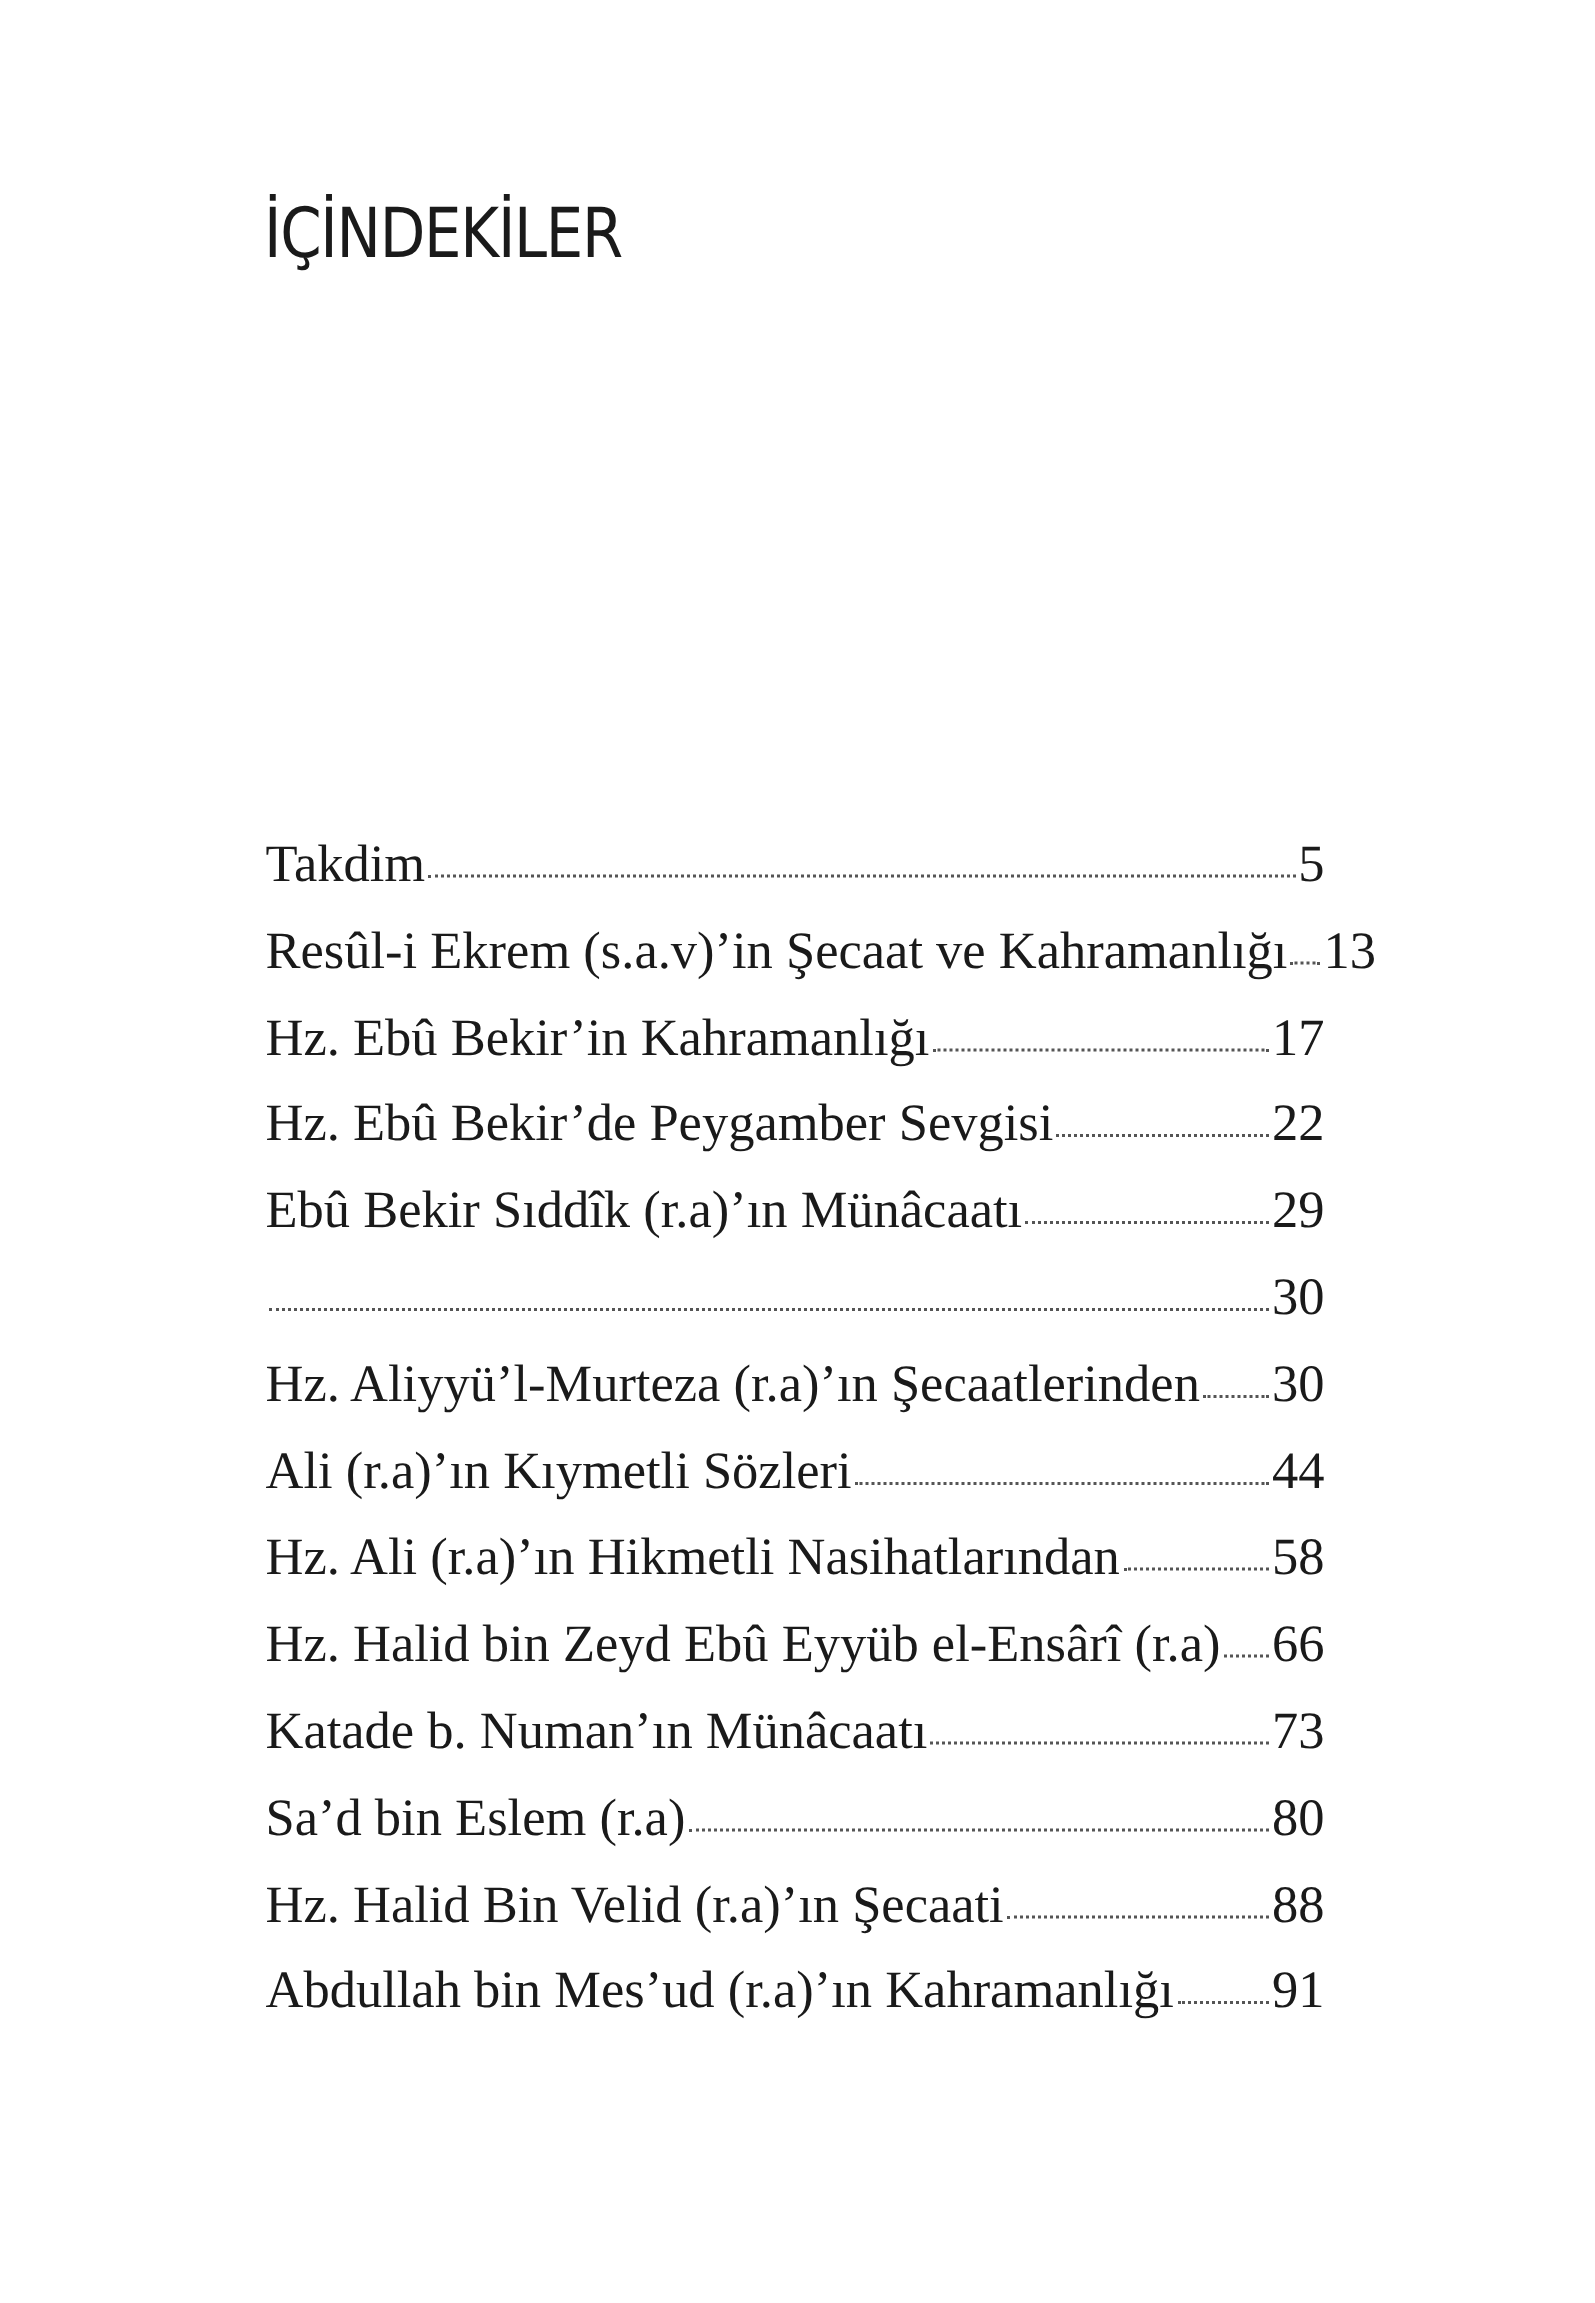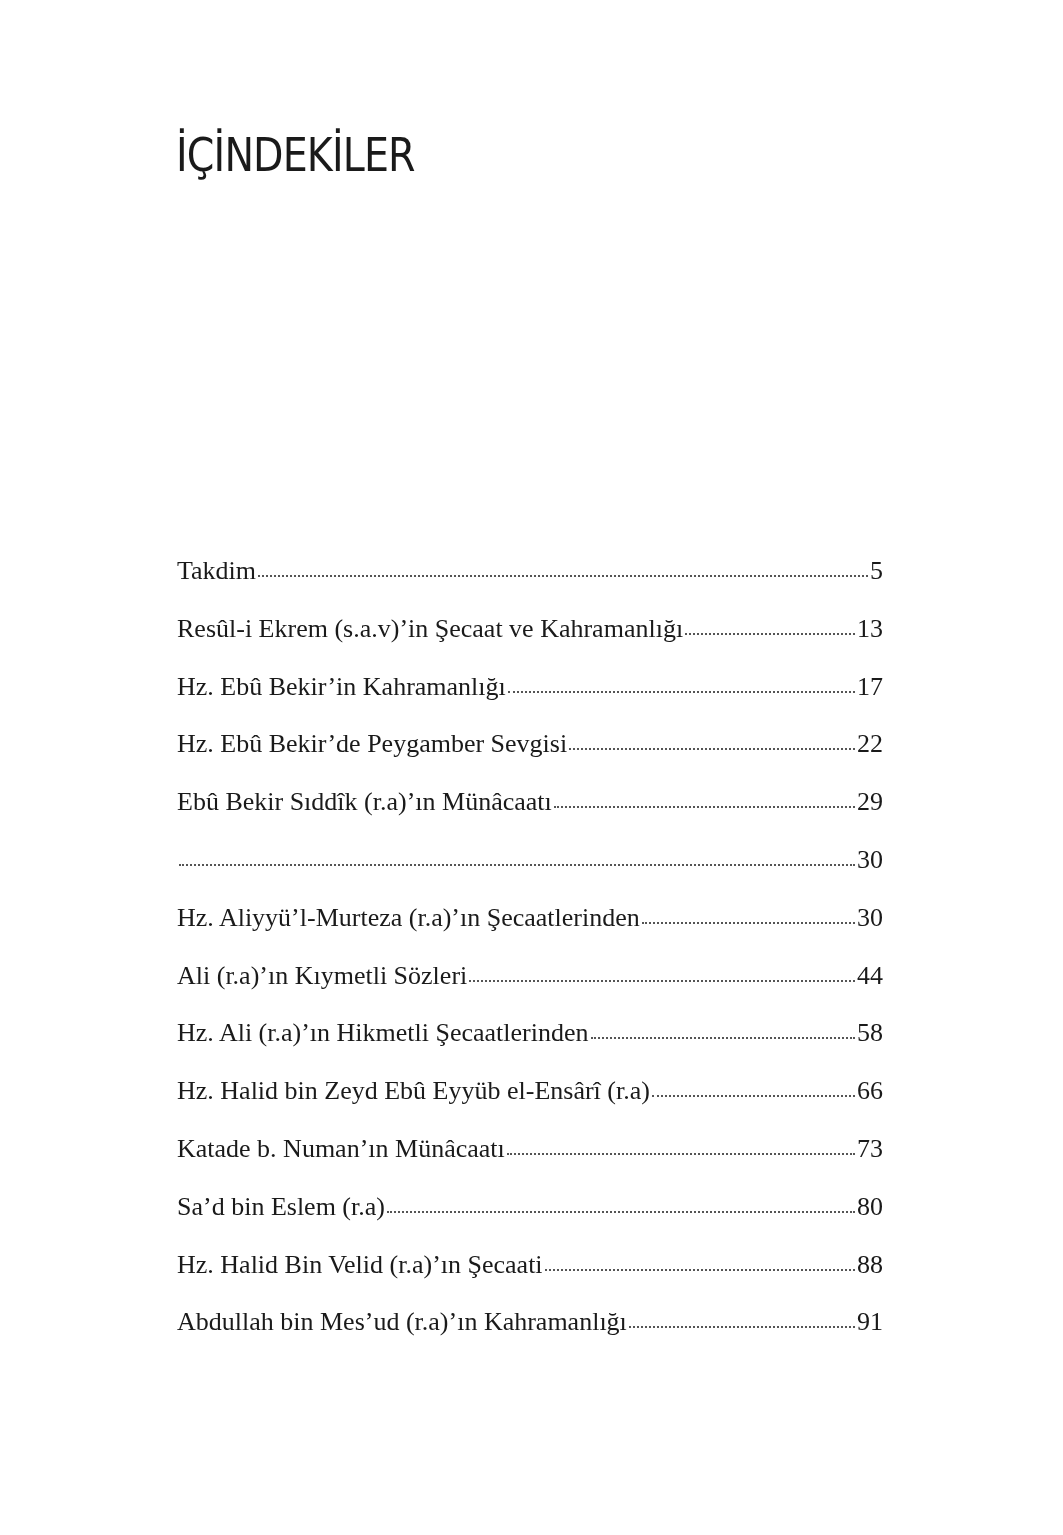--- a/index.html
+++ b/index.html
@@ -35,21 +35,21 @@
       width: 706px;
       margin: 0;
       padding: 0;
       list-style: none;
     }
     .toc-row {
       display: flex;
       align-items: baseline;
       height: 57.8px;
       font-family: "Liberation Serif", serif;
-      font-size: 26px;
+      font-size: 35px;
       color: #1a1a1a;
     }
     .toc-title {
       white-space: nowrap;
       flex: 0 0 auto;
       transform-origin: left center;
     }
     .toc-leader {
       flex: 1 1 auto;
       margin: 0 2px 0 2px;
@@ -104,21 +104,21 @@
     <span class="toc-title">Hz. Aliyyü’l-Murteza (r.a)’ın Şecaatlerinden</span>
     <span class="toc-leader"></span>
     <span class="toc-page">30</span>
   </li>
   <li class="toc-row">
     <span class="toc-title">Ali (r.a)’ın Kıymetli Sözleri</span>
     <span class="toc-leader"></span>
     <span class="toc-page">44</span>
   </li>
   <li class="toc-row">
-    <span class="toc-title">Hz. Ali (r.a)’ın Hikmetli Şecaatlerinden</span>
+    <span class="toc-title">Hz. Ali (r.a)’ın Hikmetli Nasihatlarından</span>
     <span class="toc-leader"></span>
     <span class="toc-page">58</span>
   </li>
   <li class="toc-row">
     <span class="toc-title">Hz. Halid bin Zeyd Ebû Eyyüb el-Ensârî (r.a)</span>
     <span class="toc-leader"></span>
     <span class="toc-page">66</span>
   </li>
   <li class="toc-row">
     <span class="toc-title">Katade b. Numan’ın Münâcaatı</span>

